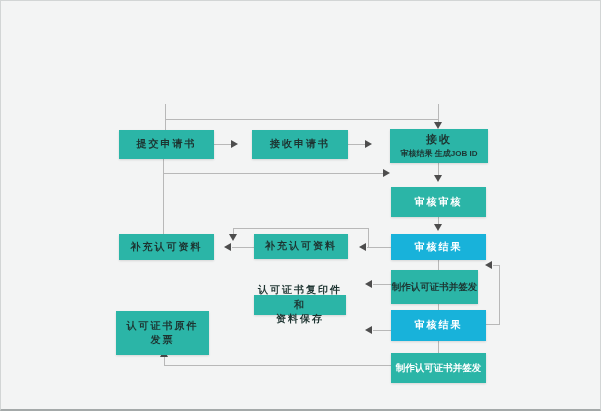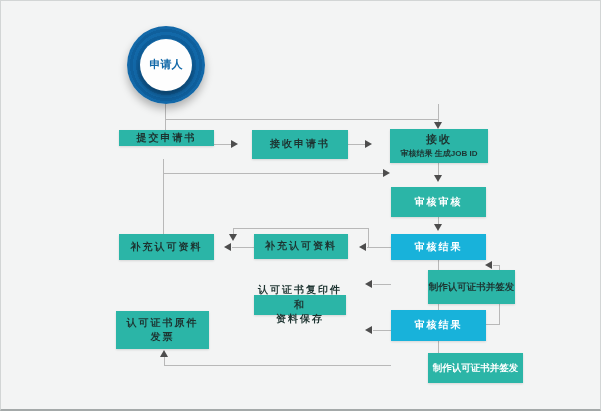--- a/index.html
+++ b/index.html
@@ -32,21 +32,21 @@
   }
   
   .node{
     position:absolute;display:flex;flex-direction:column;align-items:center;justify-content:center;
     text-align:center;font-weight:bold;font-size:10px;letter-spacing:2px;
     background:#2bb5a7;color:#1d3431;line-height:1.45;
     box-shadow:0 1px 2px rgba(0,0,0,0.12);
   }
   .node.cyan{background:#18b2da;}
   .node.light{color:#ffffff;}
-  .node.tight{font-size:9.5px;letter-spacing:0;margin-left:37px;}
+  .node.tight{font-size:9.5px;letter-spacing:0;}
   .node .sub{font-size:8px;letter-spacing:0;}
   .node .t1{font-size:11px;letter-spacing:2px;}
 </style>
 </head>
 <body>
 
 <div class="canvas">
 
   <div class="ln" style="left:164px;top:103px;width:1px;height:26px"></div>
   <div class="ln" style="left:164px;top:118px;width:274px;height:1px"></div>
@@ -80,27 +80,22 @@
   <div class="ah d" style="left:433px;top:174px"></div>
   <div class="ah d" style="left:433px;top:223px"></div>
   <div class="ah l" style="left:358px;top:242px"></div>
   <div class="ah l" style="left:223px;top:242px"></div>
   <div class="ah d" style="left:228px;top:233px"></div>
   <div class="ah l" style="left:364px;top:279px"></div>
   <div class="ah l" style="left:364px;top:325px"></div>
   <div class="ah l" style="left:484px;top:260px"></div>
   <div class="ah u" style="left:159px;top:349px"></div>
 
-  <div class="circle" style="left:126px">
-    <div class="circle-inner">
-      <span>申请人</span>
-    </div>
-  </div>
 
-  <div class="node" style="left:118px;top:129px;width:95px;height:16px">
+  <div class="node" style="left:118px;top:129px;width:95px;height:29px">
     <span>提交申请书</span>
   </div>
 
   <div class="node" style="left:251px;top:129px;width:96px;height:29px">
     <span>接收申请书</span>
   </div>
 
   <div class="node" style="left:389px;top:128px;width:98px;height:34px">
     <span class="t1">接收</span>
     <span class="sub">审核结果  生成JOB ID</span>
@@ -123,21 +118,21 @@
   </div>
 
   <div class="node tight" style="left:390px;top:269px;width:87px;height:34px">
     <span>制作认可证书并签发</span>
   </div>
 
   <div class="node cyan light" style="left:390px;top:309px;width:95px;height:31px">
     <span>审核结果</span>
   </div>
 
-  <div class="node" style="left:115px;top:310px;width:93px;height:38px">
+  <div class="node" style="left:115px;top:310px;width:93px;height:44px">
     <span>认可证书原件</span>
     <span>发票</span>
   </div>
 
   <div class="node" style="left:253px;top:294px;width:92px;height:20px">
     <span>认可证书复印件和</span>
     <span>资料保存</span>
   </div>
 
   <div class="node light tight" style="left:390px;top:352px;width:95px;height:30px">

